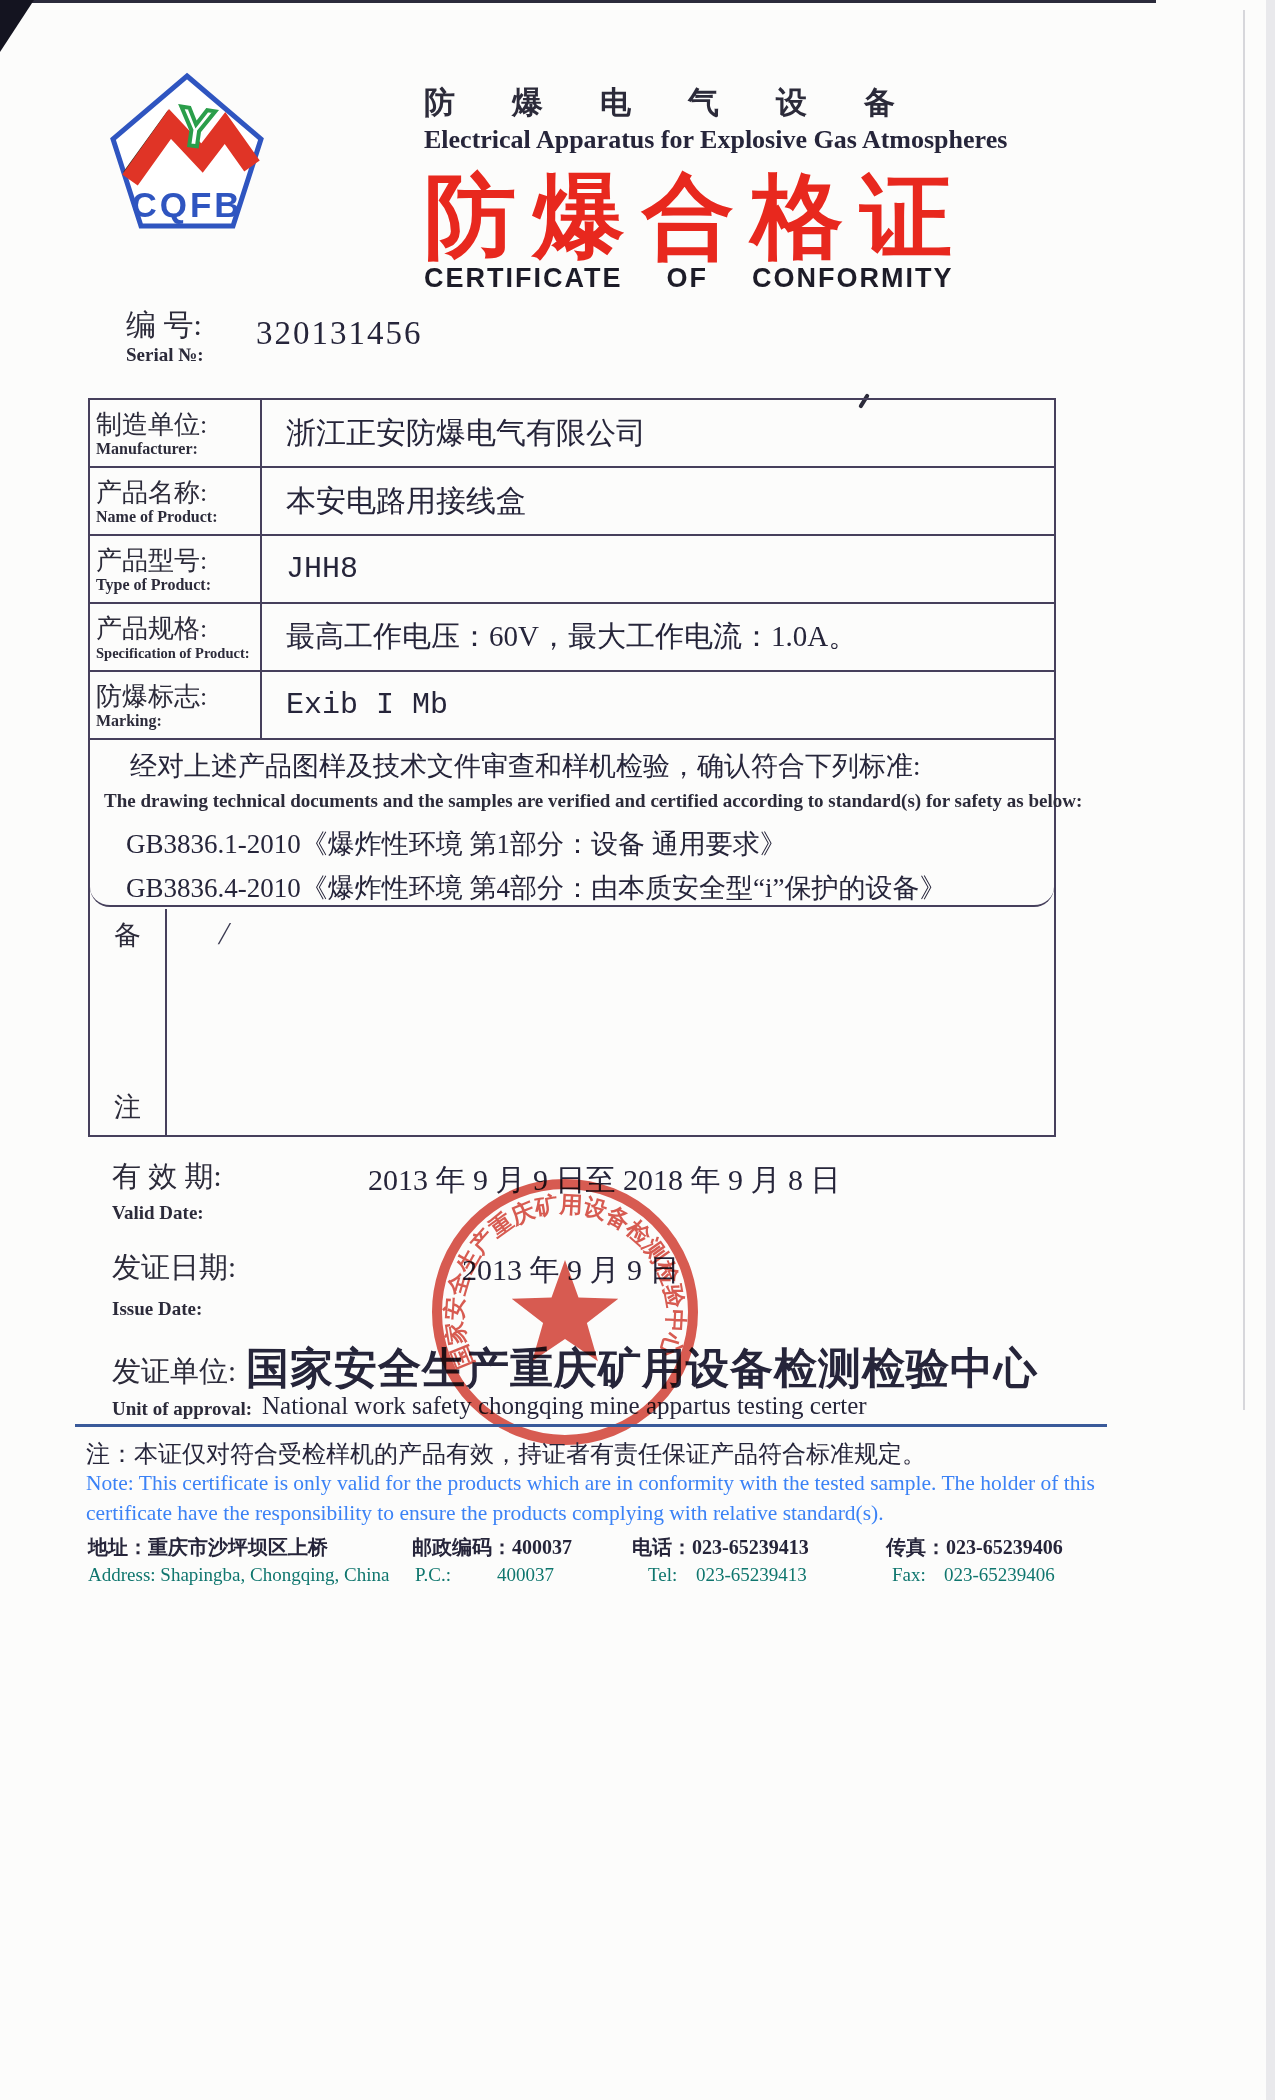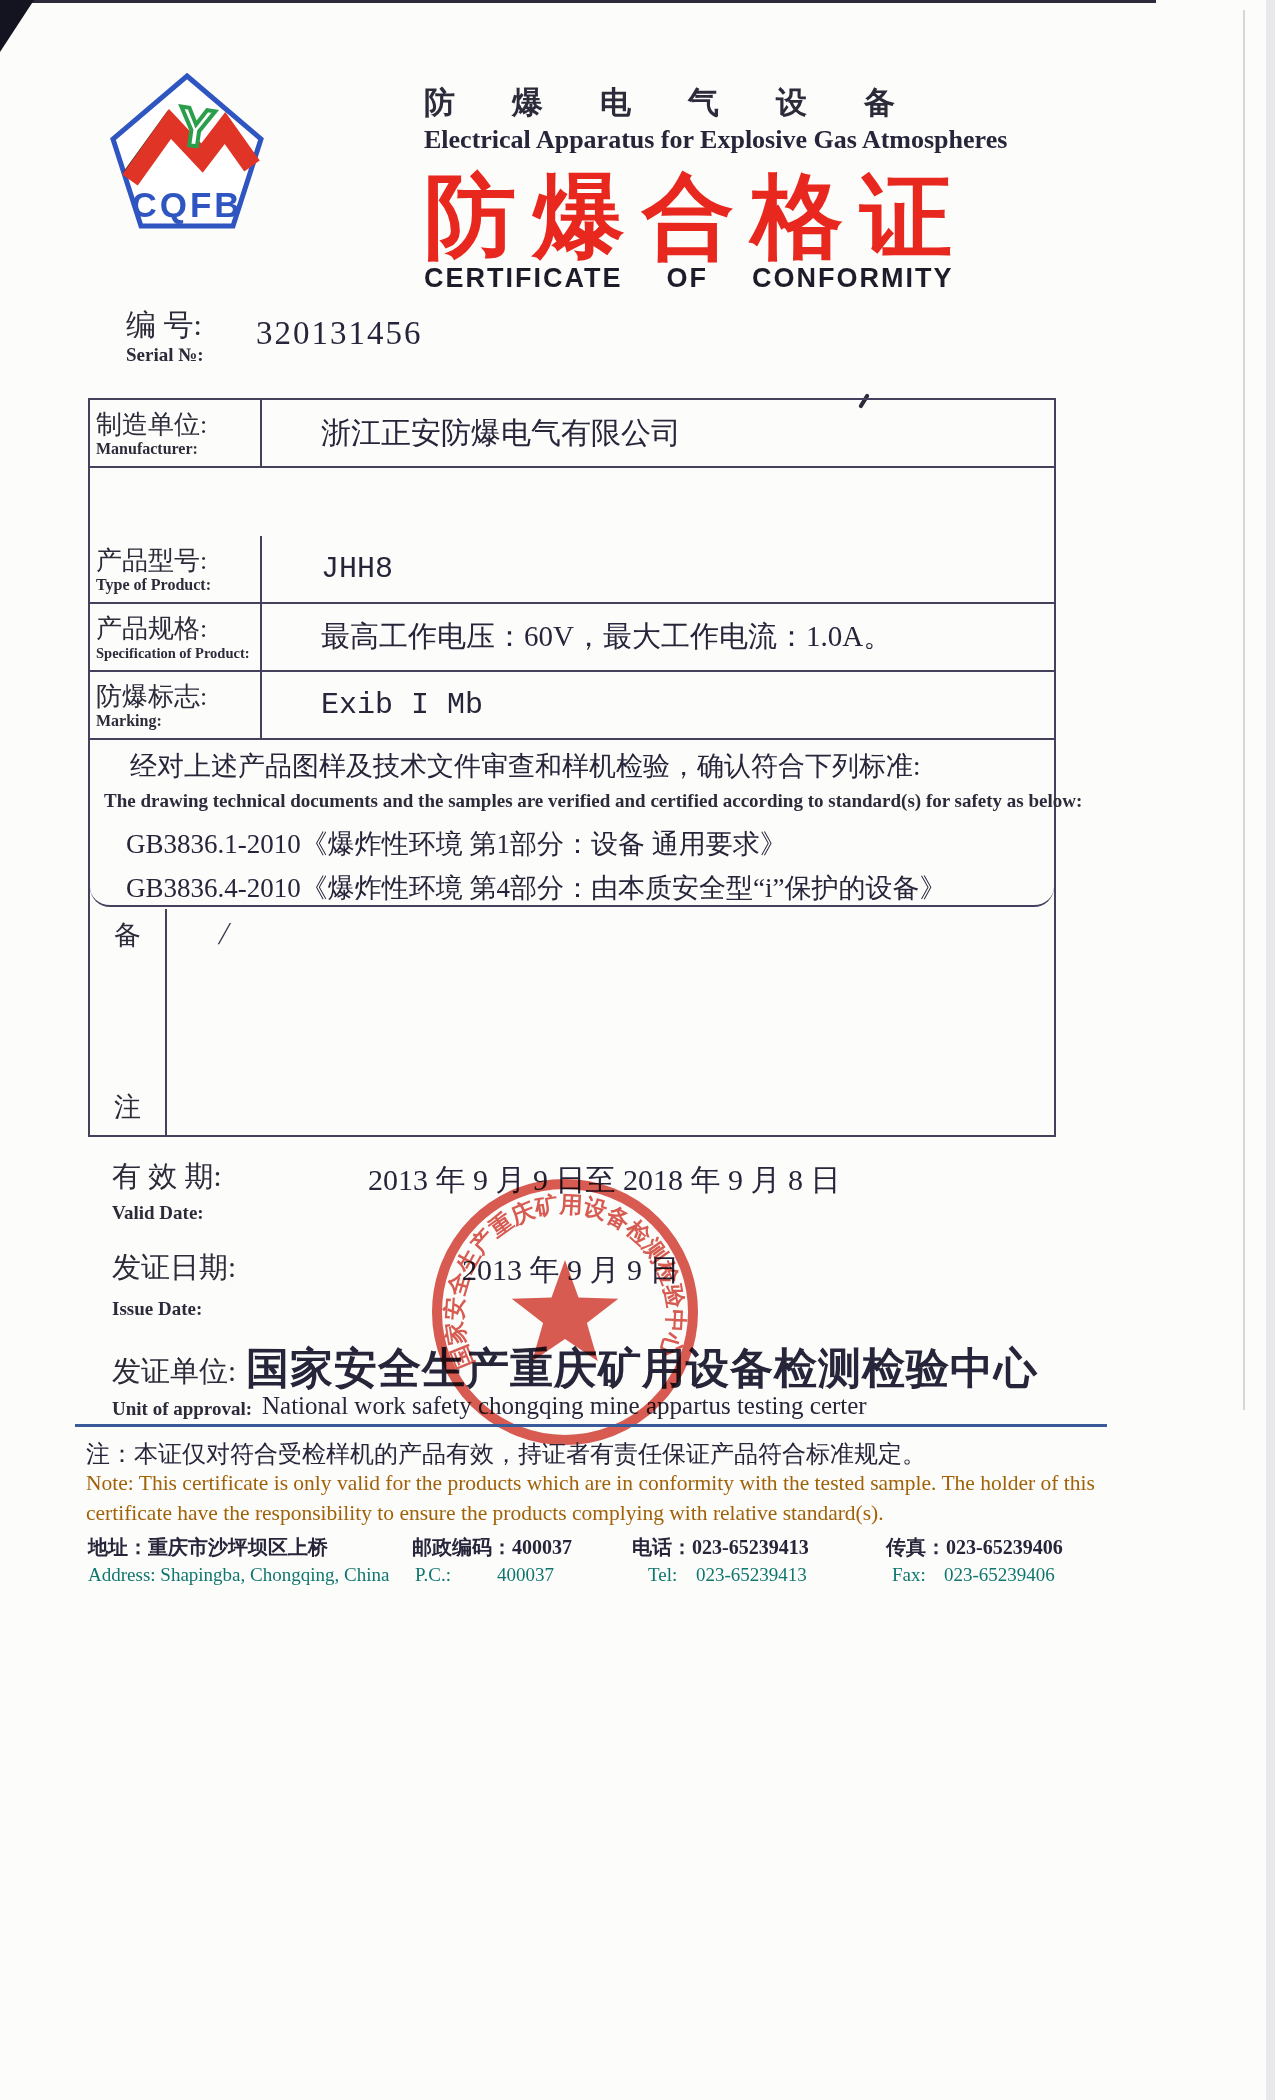--- a/index.html
+++ b/index.html
@@ -20,34 +20,34 @@
   
   .serial-cn{font-size:30px;color:#2c2b3a;}
   .serial-en{font-size:19px;font-weight:bold;color:#2c2b3a;}
   .serial-val{font-size:33px;color:#26253a;letter-spacing:2px;}
   
   .ptable{border:2px solid #46405c;}
   .trow{position:absolute;left:0;width:100%;border-bottom:2px solid #46405c;box-sizing:border-box;}
   .lblcell{position:absolute;left:0;top:0;bottom:0;width:172px;border-right:2px solid #46405c;box-sizing:border-box;}
   .cn-label{position:absolute;left:6px;top:7px;font-size:26px;color:#2c2b3a;white-space:nowrap;}
   .en-label{position:absolute;left:6px;bottom:8px;font-size:16px;font-weight:bold;color:#2c2b3a;white-space:nowrap;}
-  .cell-value{position:absolute;left:196px;top:50%;transform:translateY(-50%);font-size:30px;color:#26253a;white-space:nowrap;margin-left:35px;}
+  .cell-value{position:absolute;left:196px;top:50%;transform:translateY(-50%);font-size:30px;color:#26253a;white-space:nowrap;}
   .mono{font-family:"Liberation Mono","DejaVu Sans Mono",monospace;}
   .std-cn{font-size:27px;color:#26253a;white-space:nowrap;}
   .std-en{font-size:19px;font-weight:bold;color:#2c2b3a;white-space:nowrap;}
   .remark-char{font-size:27px;color:#2c2b3a;}
   
   .fld-cn{font-size:29px;color:#2c2b3a;white-space:nowrap;}
   .fld-en{font-size:19px;font-weight:bold;color:#2c2b3a;white-space:nowrap;}
   .fld-val{font-size:30px;color:#26253a;white-space:nowrap;}
   .approval-cn{font-size:43px;font-weight:600;color:#26253a;letter-spacing:1px;white-space:nowrap;}
   .approval-en{font-size:25px;color:#26253a;white-space:nowrap;}
   .rule-blue{background:#3a5a9a;height:3px;}
   .note-cn{font-size:24px;color:#26253a;white-space:nowrap;}
-  .note-en{font-size:21.5px;color:#a16207;line-height:30px;}
+  .note-en{font-size:21.5px;color:#3b82f6;line-height:30px;}
   .ft-cn{font-size:20px;font-weight:600;color:#26253a;white-space:nowrap;}
   .ft-en{font-size:19px;color:#0f766e;white-space:nowrap;}
   .stamp-wrap{mix-blend-mode:multiply;opacity:.88;}
   .tick{background:#2c2b3a;}
 </style>
 </head>
 <body>
 
 <div class="page">
 
@@ -81,20 +81,27 @@
   <div class="abs ptable" style="left:88px;top:398px;width:964px;height:735px;">
 
     <div class="trow" style="top:0;height:68px;">
       <div class="lblcell">
         <div class="cn-label">制造单位:</div>
         <div class="en-label">Manufacturer:</div>
       </div>
       <div class="cell-value">浙江正安防爆电气有限公司</div>
     </div>
 
+    <div class="trow" style="top:68px;height:68px;">
+      <div class="lblcell">
+        <div class="cn-label">产品名称:</div>
+        <div class="en-label">Name of Product:</div>
+      </div>
+      <div class="cell-value">本安电路用接线盒</div>
+    </div>
 
     <div class="trow" style="top:136px;height:68px;">
       <div class="lblcell">
         <div class="cn-label">产品型号:</div>
         <div class="en-label">Type of Product:</div>
       </div>
       <div class="cell-value mono">JHH8</div>
     </div>
 
     <div class="trow" style="top:204px;height:68px;">

